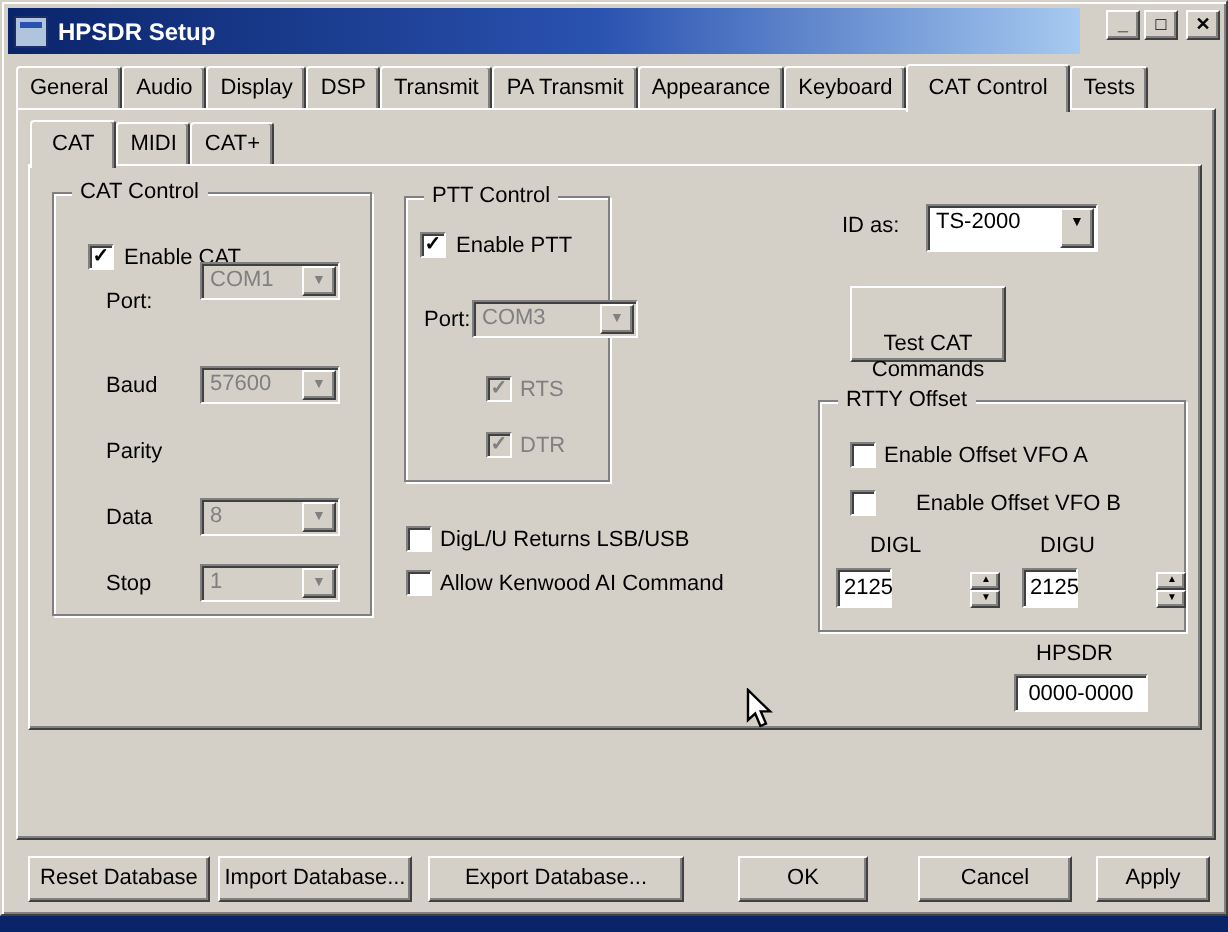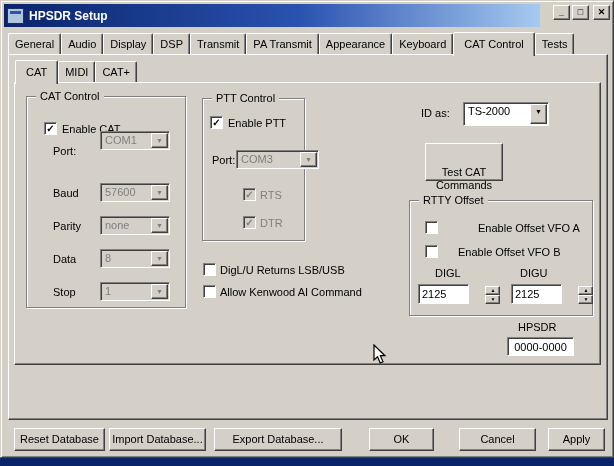--- a/index.html
+++ b/index.html
@@ -70,21 +70,21 @@
   .combo .drop{
     flex:0 0 17px;margin:1px 1px 1px 0;background:#d4d0c8;
     border:1px solid;border-color:#ffffff #404040 #404040 #ffffff;
     box-shadow:inset -1px -1px 0 #808080;
     font-size:7px;color:#000;text-align:center;line-height:14px;box-sizing:border-box;
   }
   .combo.dis{background:#d4d0c8;}
   .combo.dis .field{color:#808080;}
   .combo.dis .drop{color:#808080;}
   .spin{
-    position:absolute;width:51px;height:20px;display:flex;background:#ffffff;
+    position:absolute;width:28px;height:20px;display:flex;background:#ffffff;
     border:1px solid;border-color:#808080 #ffffff #ffffff #808080;
     box-shadow:inset 1px 1px 0 #404040;box-sizing:border-box;gap:39px;
   }
   .spin .val{flex:1;font-size:11px;color:#000;padding:3px 0 0 3px;}
   .spin .btns{flex:0 0 15px;display:flex;flex-direction:column;margin:1px 1px 1px 0;}
   .spin .btns .sbtn{
     flex:1;background:#d4d0c8;border:1px solid;border-color:#ffffff #404040 #404040 #ffffff;
     box-shadow:inset -1px -1px 0 #808080;
     font-size:5px;color:#000;text-align:center;line-height:7px;box-sizing:border-box;
   }
@@ -150,24 +150,20 @@
     <div class="drop">▼</div>
   </div>
 
   <span class="lbl" style="left:52px;top:186px;">Baud</span>
   <div class="combo dis" style="left:99px;top:182px;width:70px;">
     <div class="field">57600</div>
     <div class="drop">▼</div>
   </div>
 
   <span class="lbl" style="left:52px;top:219px;">Parity</span>
-  <div class="combo dis" style="left:99px;top:215px;width:70px;">
-    <div class="field">none</div>
-    <div class="drop">▼</div>
-  </div>
 
   <span class="lbl" style="left:52px;top:252px;">Data</span>
   <div class="combo dis" style="left:99px;top:248px;width:70px;">
     <div class="field">8</div>
     <div class="drop">▼</div>
   </div>
 
   <span class="lbl" style="left:52px;top:285px;">Stop</span>
   <div class="combo dis" style="left:99px;top:281px;width:70px;">
     <div class="field">1</div>
@@ -206,21 +202,21 @@
 
   <div class="btn two-line" style="left:424px;top:142px;width:78px;height:38px;">
     <div>Test CAT</div>
     <div>Commands</div>
   </div>
 
   <div class="groupbox" style="left:408px;top:199px;width:184px;height:116px;">
     <span class="gb-title">RTTY Offset</span>
   </div>
   <div class="cb" style="left:424px;top:220px;" data-checked="false"></div>
-  <span class="lbl" style="left:441px;top:221px;margin-left:36px;">Enable Offset VFO A</span>
+  <span class="lbl" style="left:441px;top:221px;">Enable Offset VFO A</span>
   <div class="cb" style="left:424px;top:244px;" data-checked="false"></div>
   <span class="lbl" style="left:457px;top:245px;">Enable Offset VFO B</span>
 
   <span class="lbl" style="left:434px;top:266px;">DIGL</span>
   <span class="lbl" style="left:519px;top:266px;">DIGU</span>
 
   <div class="spin" style="left:417px;top:283px;">
     <div class="val">2125</div>
     <div class="btns">
       <div class="sbtn">▲</div>

